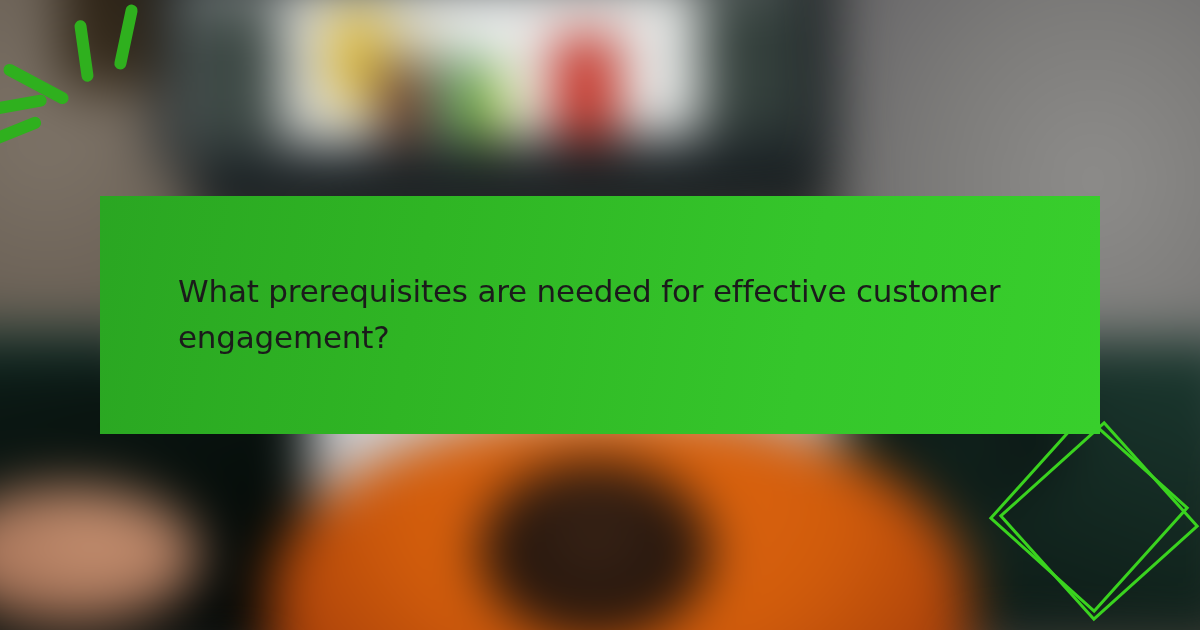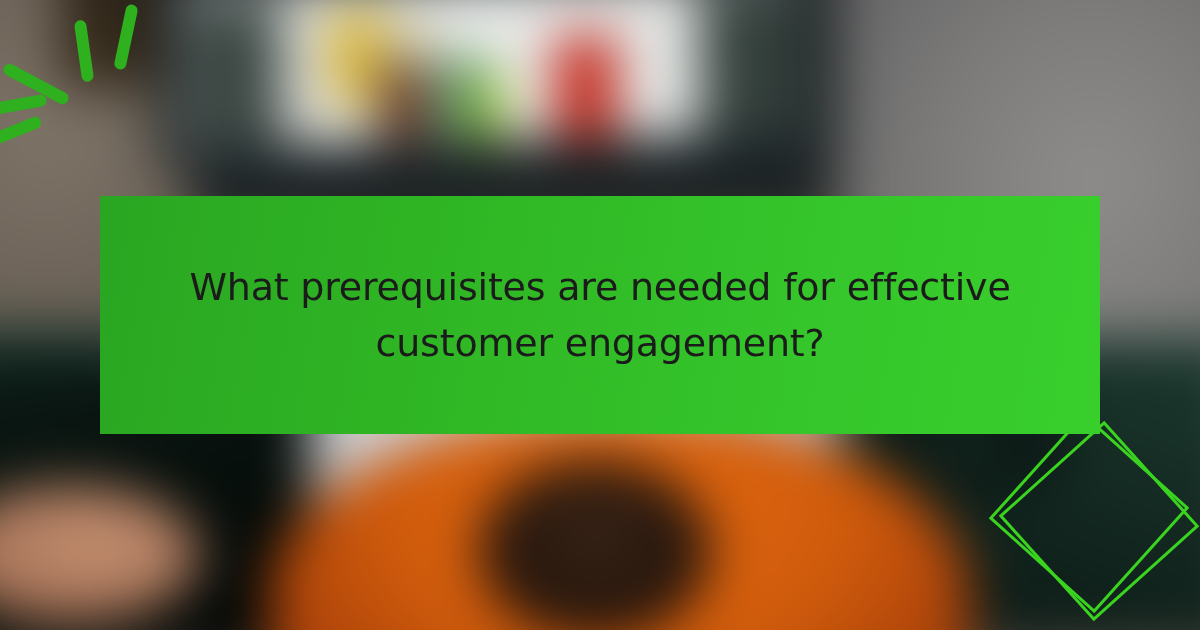--- a/index.html
+++ b/index.html
@@ -181,24 +181,23 @@
     background: linear-gradient(100deg, #2aa622 0%, #2fb524 32%, #35c62b 70%, #38cf2c 100%);
     display: flex;
     align-items: center;
     justify-content: center;
     box-sizing: border-box;
     padding: 10px 70px;
   }
   .banner-title {
     margin: 8px;
     width: 100%;
-    text-align: center;
     color: #1b1b1b;
     font-family: "DejaVu Sans", sans-serif;
-    font-size: 38px;
+    font-size: 31px;
     font-weight: 400;
     line-height: 1.48;
     letter-spacing: -0.2px;
   }
 </style>
 </head>
 <body>
 
 <div id="stage">
 

